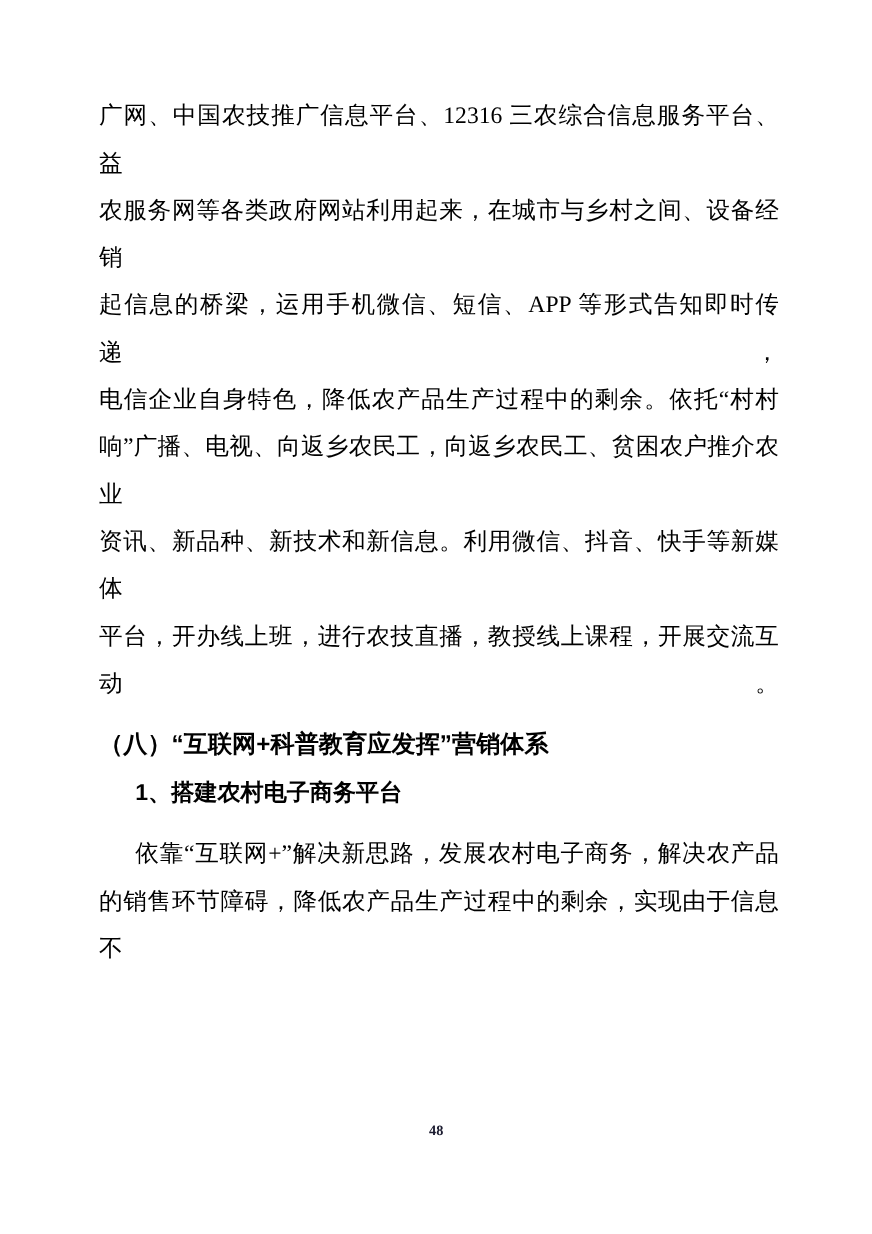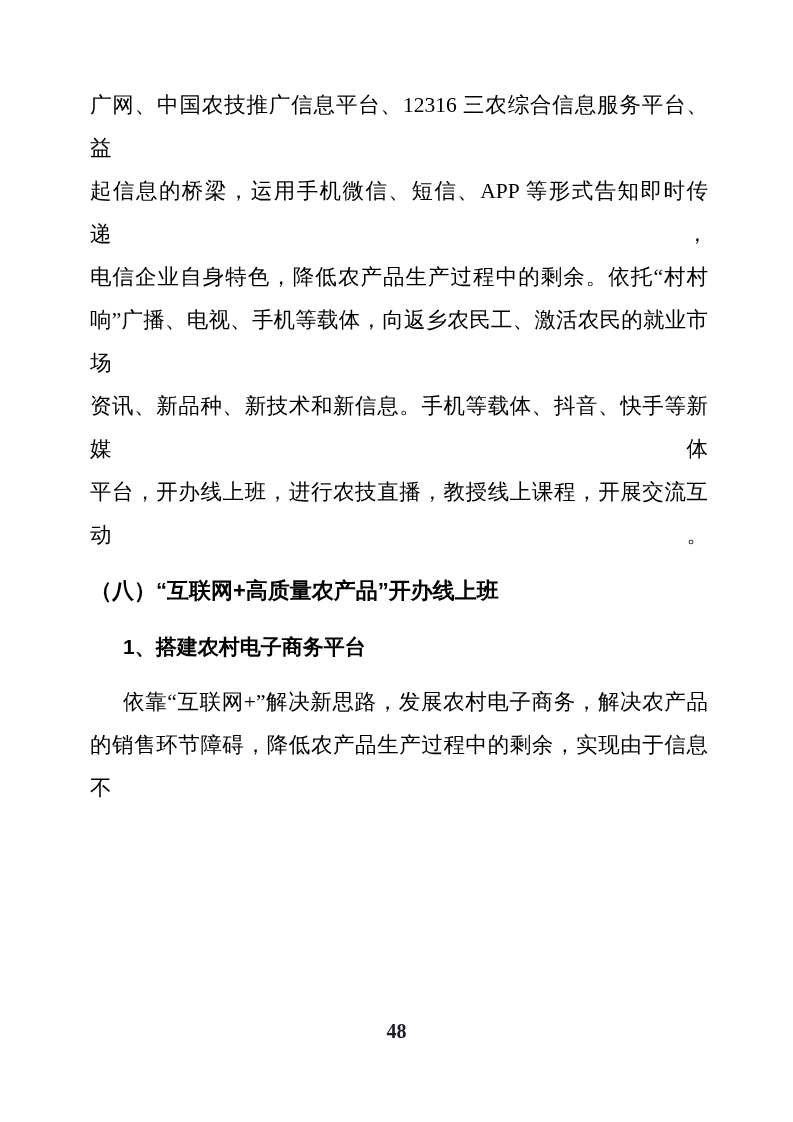--- a/index.html
+++ b/index.html
@@ -41,59 +41,60 @@
   }
   h2.section-heading {
     margin: 14px 0 0 0;
     font-family: "Liberation Sans", "DejaVu Sans", sans-serif;
     font-weight: bold;
     font-size: 22px;
     line-height: 40px;
     color: #000000;
   }
   h3.sub-heading {
-    margin: 16px 0 14px 0;
+    margin: 4px 0 14px 0;
     font-family: "Liberation Sans", "DejaVu Sans", sans-serif;
     font-weight: bold;
     font-size: 21px;
     line-height: 40px;
     text-indent: 33px;
     color: #000000;
   }
   .page-number {
     position: absolute;
     top: 1020px;
     left: 0;
     width: 100%;
     text-align: center;
     font-family: "Liberation Serif", "DejaVu Serif", serif;
     font-weight: bold;
-    font-size: 20px;
+    font-size: 13px;
     color: #1b1b2f;
   }
 </style>
 </head>
 <body>
 
 <div class="page">
   <div class="content">
 
     <div class="para no-justify-last">
         <div class="line first">广网、中国农技推广信息平台、12316 三农综合信息服务平台、益</div>
+        <div class="line">农服务网等各类政府网站利用起来，在城市与乡村之间、设备经销</div>
         <div class="line">起信息的桥梁，运用手机微信、短信、APP 等形式告知即时传递，</div>
       </div>
 
     <div class="para first-indent">
         <div class="line">电信企业自身特色，降低农产品生产过程中的剩余。依托“村村</div>
-        <div class="line">响”广播、电视、手机等载体，向返乡农民工、激活农民的就业市场</div>
-        <div class="line">资讯、新品种、新技术和新信息。手机等载体、抖音、快手等新媒体</div>
+        <div class="line">响”广播、电视、向返乡农民工，向返乡农民工、贫困农户推介农业</div>
+        <div class="line">资讯、新品种、新技术和新信息。利用微信、抖音、快手等新媒体</div>
         <div class="line last">平台，开办线上班，进行农技直播，教授线上课程，开展交流互动。</div>
       </div>
 
-    <h2 class="section-heading">（八）“互联网+高质量农产品”开办线上班</h2>
+    <h2 class="section-heading">（八）“互联网+科普教育应发挥”营销体系</h2>
 
     <h3 class="sub-heading">1、搭建农村电子商务平台</h3>
 
     <div class="para first-indent no-justify-last">
         <div class="line first">依靠“互联网+”解决新思路，发展农村电子商务，解决农产品</div>
         <div class="line">的销售环节障碍，降低农产品生产过程中的剩余，实现由于信息不</div>
       </div>
 
   </div>
 

